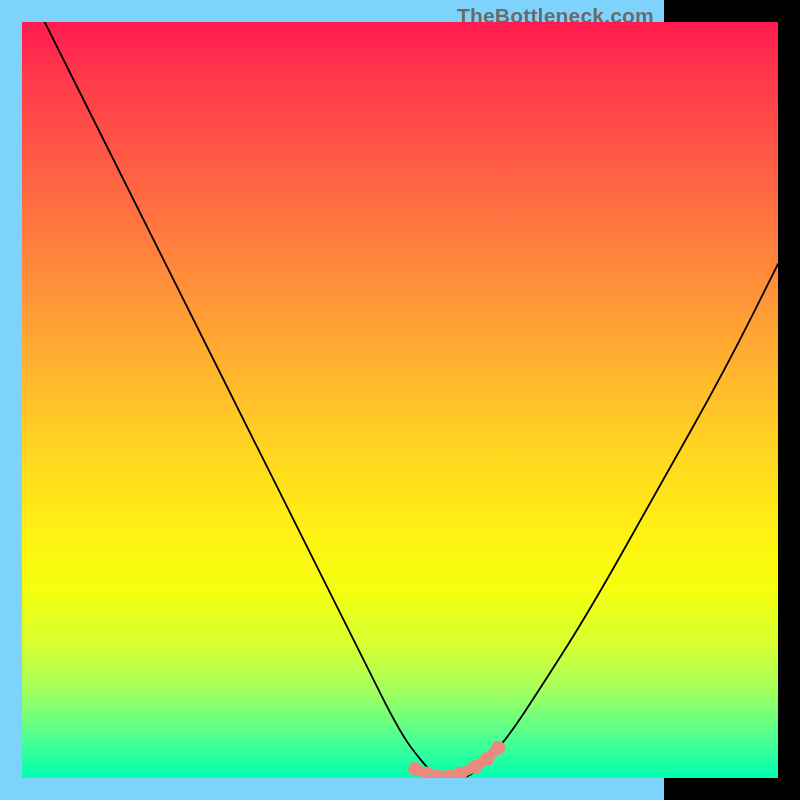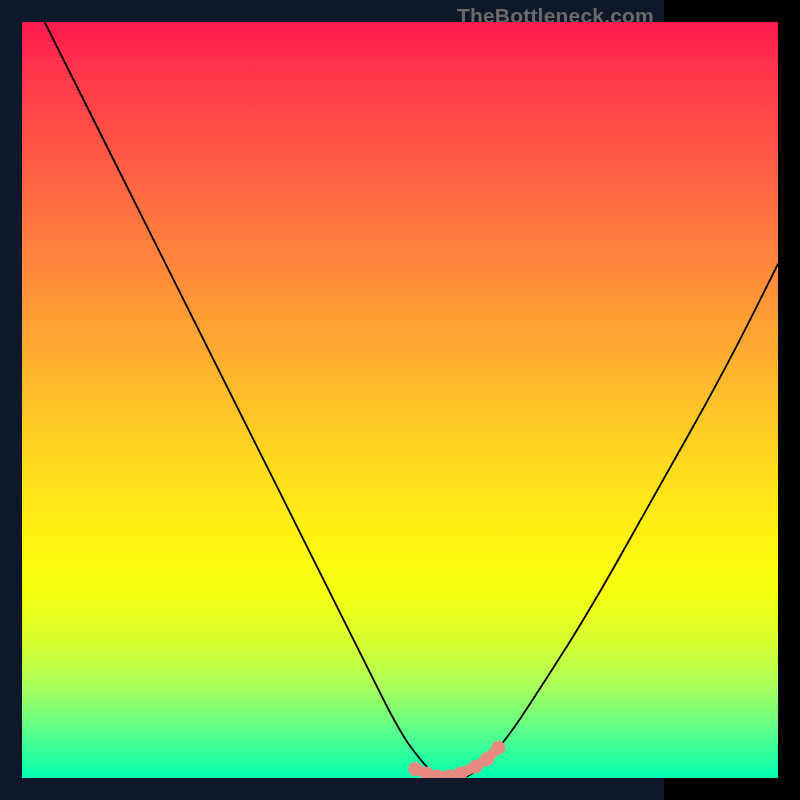--- a/index.html
+++ b/index.html
@@ -10,21 +10,21 @@
     background: #000;
     overflow: hidden;
     font-family: Arial, Helvetica, sans-serif;
   }
   .frame {
     position: absolute;
     left: 0;
     top: 0;
     width: 664px;
     height: 800px;
-    background: #0f172a;
+    background: #7dd3fc;
   }
   .plot {
     position: absolute;
     left: 22px;
     top: 22px;
     width: 756px;
     height: 756px;
     background: linear-gradient(to bottom,
       #ff1a4f 0%,
       #ff3b4a 8%,

